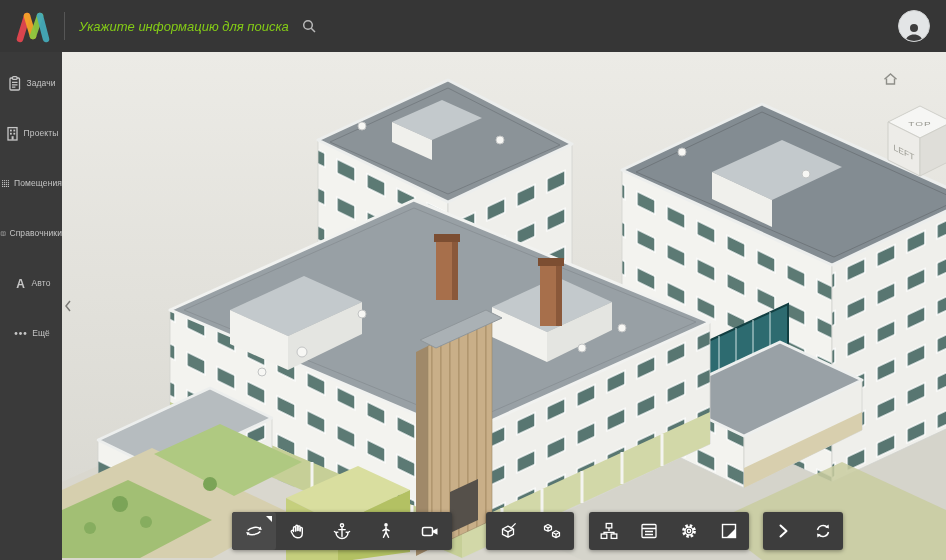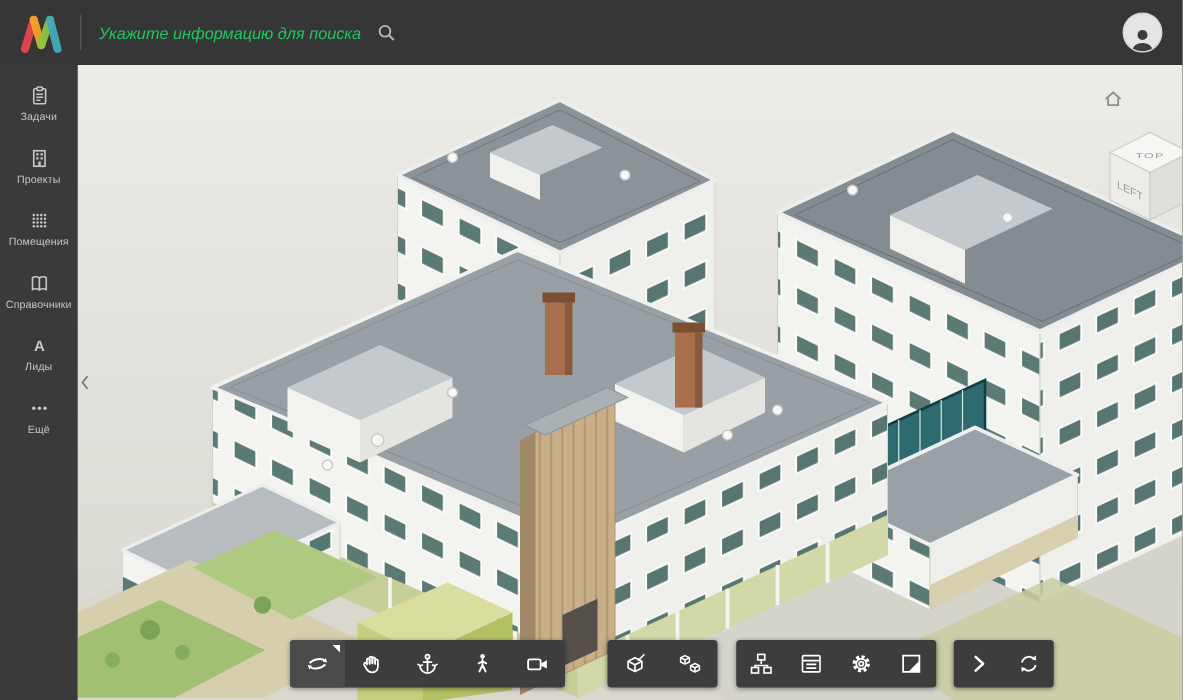--- a/index.html
+++ b/index.html
@@ -5,30 +5,30 @@
   * { margin:0; padding:0; box-sizing:border-box; }
   html,body { width:946px; height:560px; overflow:hidden; }
   body { font-family:"Liberation Sans", sans-serif; background:#2e2e2e; }
   .app { width:946px; height:560px; display:flex; flex-direction:column; }
 
   
   .topbar { height:52px; background:#363636; display:flex; align-items:center; padding:0 12px 0 10px; flex:0 0 52px; }
   .logo { width:46px; height:38px; display:flex; align-items:center; justify-content:center; cursor:pointer; }
   .tdivider { width:1px; height:28px; background:#565656; margin:0 14px 0 8px; }
   .search { display:flex; align-items:center; gap:12px; cursor:text; }
-  .search-text { font-size:13px; font-style:italic; color:#22c55e; }
+  .search-text { font-size:13px; font-style:italic; color:#84cc16; }
   .spacer { flex:1; }
   .avatar { width:32px; height:32px; border-radius:50%; background:#e3e5e6; display:flex; align-items:flex-end; justify-content:center; overflow:hidden; cursor:pointer; margin-right:4px; border:1px solid #cfd1d2; }
 
   
   .mainrow { flex:1; display:flex; position:relative; min-height:0; }
 
   
   .sidebar { width:62px; background:#3a3a3a; display:flex; flex-direction:column; padding-top:6px; flex:0 0 62px; z-index:5; }
-  .side-item { height:50px; display:flex; flex-direction:column; align-items:center; justify-content:center; gap:3px; cursor:pointer; }
+  .side-item { height:50px; display:flex; flex-direction:row; align-items:center; justify-content:center; gap:3px; cursor:pointer; }
   .side-item svg { display:block; }
   .side-label { font-size:8.5px; color:#c4c4c4; letter-spacing:.1px; white-space:nowrap; }
   .side-item.active .side-label { color:#ffffff; }
 
   
   .viewer { flex:1; position:relative; overflow:hidden; background:#e4e3dd; }
   .scene { position:absolute; inset:0; width:100%; height:100%; }
 
   .collapse-handle { position:absolute; left:0; top:50%; transform:translateY(-50%); width:12px; height:26px; display:flex; align-items:center; justify-content:center; cursor:pointer; z-index:6; }
 
@@ -132,21 +132,21 @@
           <path d="M8.5 4.4C7 3.3 4.6 3.3 3 4v9.6c1.6-.7 4-.7 5.5.4 1.5-1.1 3.9-1.1 5.5-.4V4c-1.6-.7-4-.7-5.5.4z"></path>
           <path d="M8.5 4.4v9.6"></path>
         </svg>
         <span class="side-label">Справочники</span>
       </div>
 
       <div class="side-item">
         <svg width="17" height="17" viewBox="0 0 17 17">
           <text x="8.5" y="12.6" text-anchor="middle" font-size="12" font-weight="bold" fill="#c6c6c6" font-family="Liberation Sans, sans-serif">А</text>
         </svg>
-        <span class="side-label">Лиды</span>
+        <span class="side-label">Авто</span>
       </div>
 
 
       <div class="side-item">
         <svg width="17" height="17" viewBox="0 0 17 17" fill="#c6c6c6">
           <circle cx="4" cy="8.5" r="1.4"></circle>
             <circle cx="8.5" cy="8.5" r="1.4"></circle>
             <circle cx="13" cy="8.5" r="1.4"></circle>
         </svg>
         <span class="side-label">Ещё</span>

